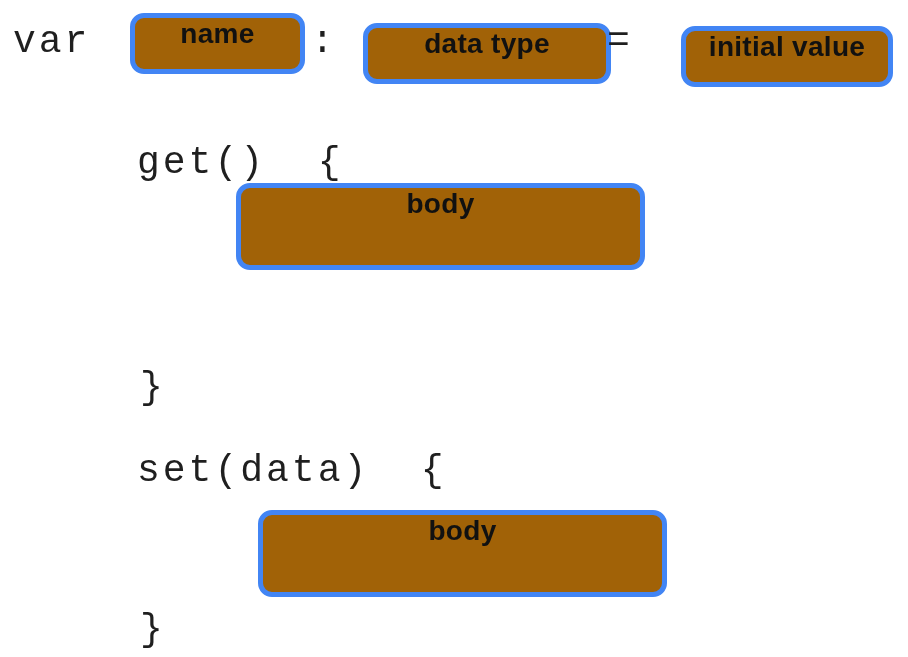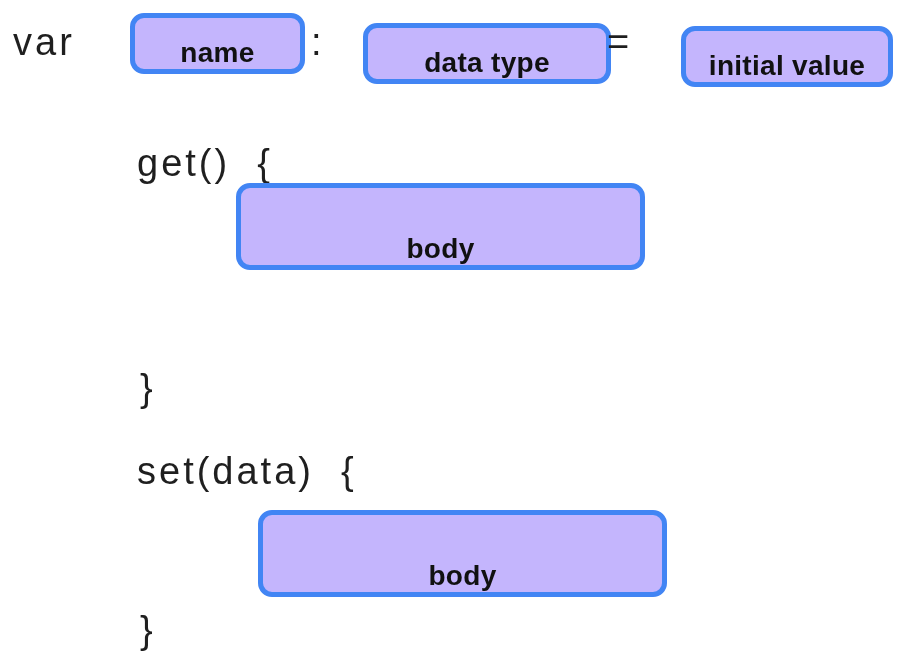--- a/index.html
+++ b/index.html
@@ -12,37 +12,37 @@
     width: 908px;
     height: 657px;
     background: #ffffff;
     overflow: hidden;
     font-family: "Liberation Sans", sans-serif;
     --accent: #4285F4;
     --ink: #1f1f1f;
   }
   .mono {
     position: absolute;
-    font-family: Liberation Sans, sans-serif;
+    font-family: Liberation Mono, monospace;
     font-size: 38px;
     line-height: 50px;
     letter-spacing: 3px;
     font-weight: 400;
     color: var(--ink);
     white-space: pre;
     text-align: center;
   }
   .slot {
     position: absolute;
     box-sizing: border-box;
     border: 5px solid var(--accent);
     border-radius: 14px;
-    background: #c4b5fd;
+    background: #a16207;
     display: flex;
-    align-items: flex-end;
+    align-items: flex-start;
     justify-content: center;
   }
   .slot-label {
     font-family: "Liberation Sans", sans-serif;
     font-weight: 700;
     font-size: 28px;
     letter-spacing: 0.3px;
     color: #111111;
     white-space: nowrap;
   }

